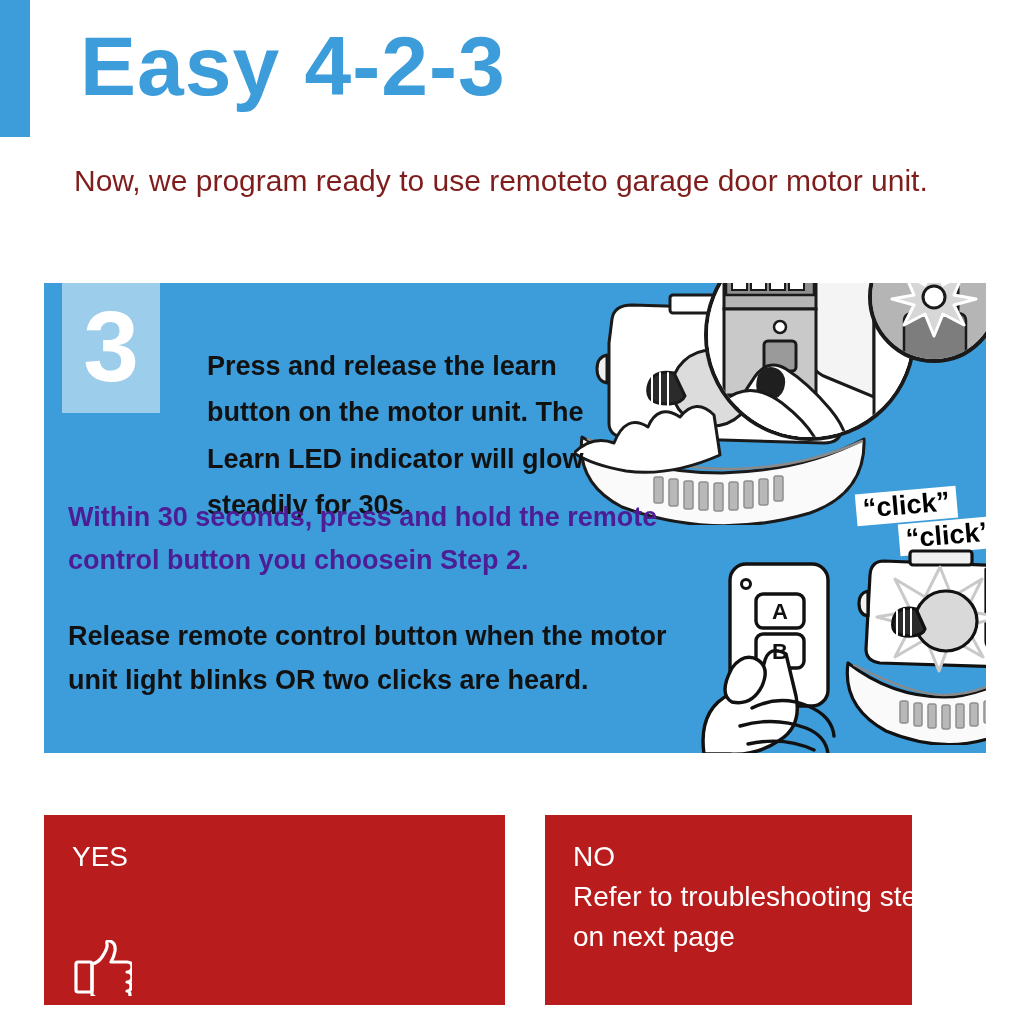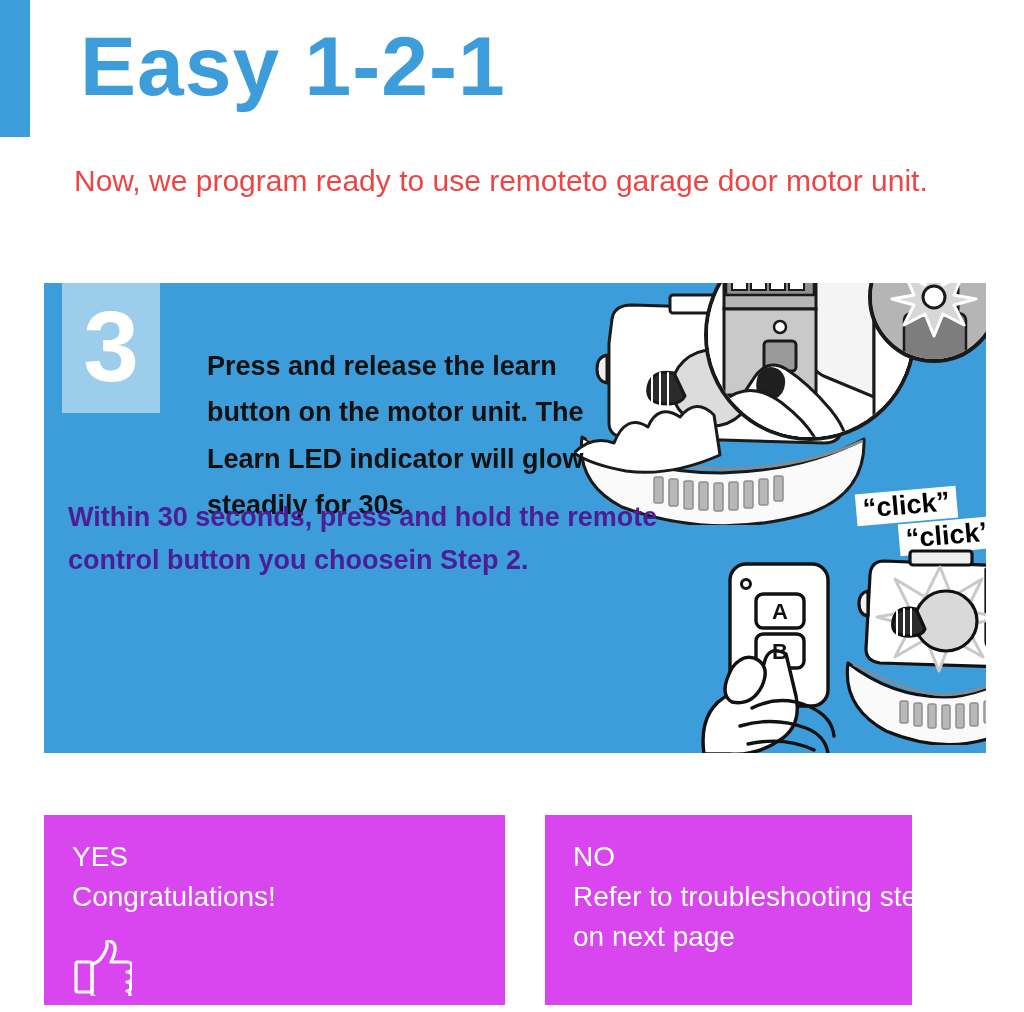--- a/index.html
+++ b/index.html
@@ -32,21 +32,21 @@
     color: #3d9cda;
     line-height: 1.05;
     white-space: nowrap;
   }
   .intro {
     position: absolute;
     left: 74px; top: 160px;
     width: 880px;
     font-size: 30px;
     line-height: 1.42;
-    color: #ef4444;
+    color: #7f1d1d;
   }
 
   
   .main-panel {
     position: absolute;
     left: 44px; top: 283px;
     width: 942px; height: 470px;
     background: #3d9cda;
     overflow: hidden;
   }
@@ -111,21 +111,21 @@
 
   
   .illus { position: absolute; }
   .illus-motor-top  { right: -8px;  top: -58px; }
   .illus-remote     { left: 648px;  top: 275px; }
   .illus-motor-bot  { left: 800px;  top: 262px; }
 
   
   .result-box {
     position: absolute;
-    background: #d946ef;
+    background: #b91c1c;
     top: 815px;
     height: 190px;
   }
   .box-yes { left: 44px;  width: 461px; }
   .box-no  { left: 545px; width: 367px; }
   .result-head {
     position: absolute;
     left: 28px; top: 22px;
     font-size: 28px;
     color: #ffffff;
@@ -142,21 +142,21 @@
   .thumb-icon {
     position: absolute;
     left: 30px; top: 125px;
   }
 </style>
 </head>
 <body>
 
 <div class="accent-bar"></div>
 
-<div class="page-title">Easy 1-2-1</div>
+<div class="page-title">Easy 4-2-3</div>
 
 <div class="intro">Now, we program ready to use remoteto garage door motor unit.</div>
 
 <div class="main-panel">
 
   <div class="illus illus-motor-top">
     <svg width="420" height="300" viewBox="0 0 420 300">
       <g stroke="#1a1a1a" stroke-width="3" fill="#ffffff" stroke-linejoin="round" stroke-linecap="round">
 
         <path d="M35 118 L35 198 Q35 210 48 212 L250 218 Q266 218 268 204 L272 100 Q272 88 258 86 L58 80 Q40 80 38 94 Z"></path>
@@ -238,20 +238,21 @@
   </div>
 
   <div class="step-badge">
     <div class="num">3</div>
   </div>
 
   <div class="step-text">Press and release the learn button on the motor unit. The Learn LED indicator will glow steadily for 30s.</div>
 
   <div class="para-white">Within 30 seconds, press and hold the remote control button you choosein Step 2.</div>
 
+  <div class="para-black">Release remote control button when the motor unit light blinks OR two clicks are heard.</div>
 
   <div class="click-label click-1">“click”</div>
   <div class="click-label click-2">“click”</div>
 
   <div class="illus illus-remote">
     <svg width="175" height="200" viewBox="0 0 175 200">
       <g stroke="#111111" stroke-width="3.4" fill="#ffffff" stroke-linejoin="round" stroke-linecap="round">
 
         <rect x="38" y="6" width="98" height="142" rx="16"></rect>
         <circle cx="54" cy="26" r="4.5" fill="#ffffff" stroke-width="3"></circle>
@@ -301,21 +302,20 @@
           <rect x="126" y="158" width="8" height="23" rx="2"></rect>
           <rect x="140" y="156" width="8" height="22" rx="2"></rect>
         </g>
       </g>
     </svg>
   </div>
 </div>
 
 <div class="result-box box-yes">
   <div class="result-head">YES</div>
-  <div class="result-body">Congratulations!</div>
   <div class="thumb-icon">
     <svg width="58" height="56" viewBox="0 0 58 56">
       <g fill="none" stroke="#ffffff" stroke-width="3.2" stroke-linejoin="round" stroke-linecap="round">
         <rect x="2" y="22" width="16" height="30" rx="2"></rect>
         <path d="M18 24 q6 -1 10 -7 q6 -9 5 -13 q-1 -4 3 -3 q6 2 5 10 q-1 6 -4 11 l16 0 q5 0 5 5 q0 5 -5 5 q5 0 5 5 q0 5 -5 5 q4 0 4 4.5 q0 4.5 -4 4.5 q3 0 3 4 q0 4 -5 4 l-23 0 q-6 0 -10 -4 Z"></path>
       </g>
     </svg>
   </div>
 </div>
 

